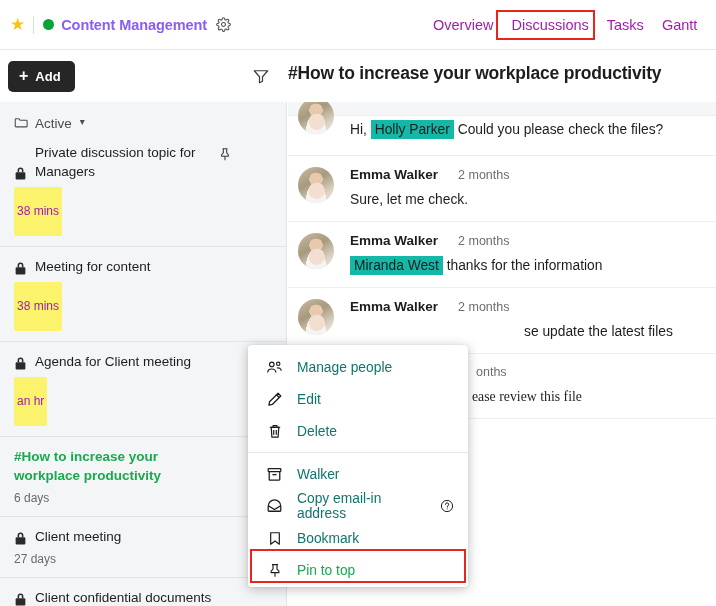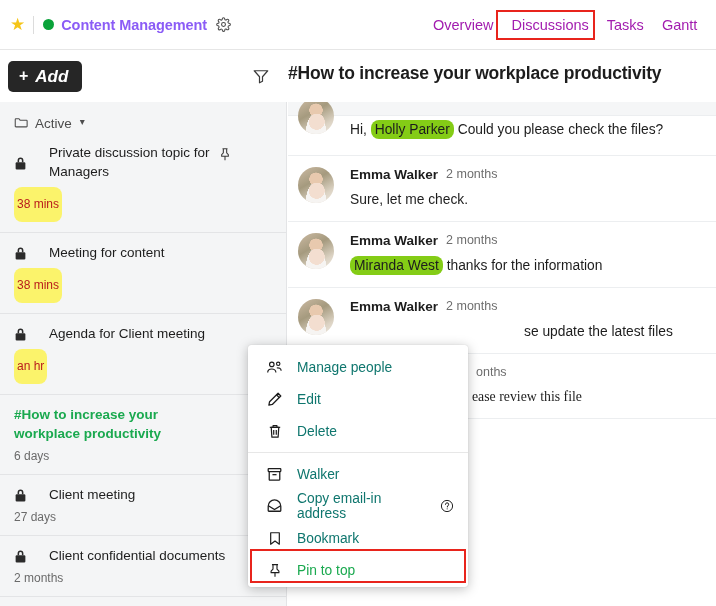--- a/index.html
+++ b/index.html
@@ -55,21 +55,21 @@
     background:#fff; display:flex; align-items:center;
   }
   .add-btn {
     position:absolute; left:8px; top:61px;
     background:#262626; color:#fff; border:none; border-radius:5px;
     height:31px; padding:0 14px 0 11px;
     font-size:13.5px; font-family:"Liberation Sans", sans-serif;
     display:flex; align-items:center; gap:7px; cursor:pointer;
   }
   .add-btn .plus { font-size:16px; font-weight:bold; line-height:1; margin-top:-1px;}
-  .add-btn .lbl { font-weight:bold; font-size:17px;font-style:italic; }
+  .add-btn .lbl { font-weight:bold; font-size:13px; }
 
   .filter-icon {
     position:absolute; left:252px; top:67px; width:18px; height:18px; color:#3a3a3a; cursor:pointer;
   }
   .filter-icon svg { display:block; }
 
   .thread-title {
     position:absolute; left:288px; top:63px;
     font-size:17.5px; font-weight:bold; color:#1d1d1d; letter-spacing:-0.2px;
     white-space:nowrap;
@@ -88,35 +88,35 @@
   .folder-row .caret { font-size:10px; margin-left:2px; color:#4d4d4d; }
 
   .topic {
     position:relative; padding:0 14px 10px 14px; cursor:pointer;
     border-bottom:1px solid #e3e4e6;
     margin:0 0 0 0;
   }
   .topic + .topic { padding-top:10px; }
   .topic-first { padding-top:0; }
   .topic-line {
-    display:flex; align-items:center; gap:22px;
+    display:flex; align-items:flex-end; gap:8px;
   }
   .lock-icon { width:13px; height:15px; flex:none; margin-top:2px; color:#2b2b2b; }
   .topic-name {
     font-size:13.5px; color:#1d1d1d; line-height:19px; max-width:196px;
   }
   .topic-name.active { color:#1aa94f; font-weight:bold; }
   .pin-badge {
     position:absolute; right:54px; top:4px; width:14px; height:15px; color:#3b3b3b;
   }
   .meta {
     font-size:12px; color:#6a6a6a; margin-top:6px; display:inline-block;
     line-height:15px;
   }
-  .meta.hl { background:#fbf36b; padding:10px 3px; border-radius:8px; color:#b91c1c;}
+  .meta.hl { background:#fbf36b; padding:17px 3px; border-radius:2px; color:#a21caf;}
 
   
   .messages {
     position:absolute; left:288px; top:102px; width:428px; height:504px;
     background:#fff; overflow:hidden;
   }
   .msg-topband { height:14px; background:#f5f6f7; border-bottom:1px solid #eceef0;}
   .msg {
     position:relative; padding:11px 14px 12px 62px; border-bottom:1px solid #eceef0;
     min-height:40px;
@@ -127,26 +127,26 @@
     overflow:hidden; background:#d8cfc6;
   }
   .avatar .face {
     width:100%; height:100%;
     background:
       radial-gradient(circle at 52% 66%, #f3ded0 0 26%, rgba(243,222,208,0) 27%),
       radial-gradient(circle at 50% 34%, #e8c9ae 0 22%, rgba(232,201,174,0) 23%),
       radial-gradient(ellipse at 50% 100%, #f6f4f2 0 40%, rgba(246,244,242,0) 41%),
       linear-gradient(150deg, #cdbba4 0%, #a59a7e 40%, #dcd3c4 75%, #efe9e0 100%);
   }
-  .msg-head { display:flex; align-items:flex-start; gap:8px; margin-bottom:8px; }
+  .msg-head { display:flex; align-items:flex-end; gap:20px; margin-bottom:8px; }
   .author { font-size:13.5px; font-weight:bold; color:#1d1d1d; }
   .time { font-size:12.5px; color:#6e6e6e; }
   .msg-body { font-size:13.8px; color:#1d1d1d; line-height:19px; }
   .mention {
-    background:#84cc16; color:#1d1d1d; padding:1px 4px; border-radius:8px;
+    background:#14b8a6; color:#1d1d1d; padding:1px 4px; border-radius:0;
     display:inline-block; line-height:17px;
   }
 
   
   .ctx-menu {
     position:absolute; left:248px; top:345px; width:220px;
     background:#fff; border-radius:3px;
     box-shadow:0 2px 12px rgba(0,0,0,0.26), 0 0 1px rgba(0,0,0,0.22);
     z-index:30; padding:6px 0 0 0;
   }

